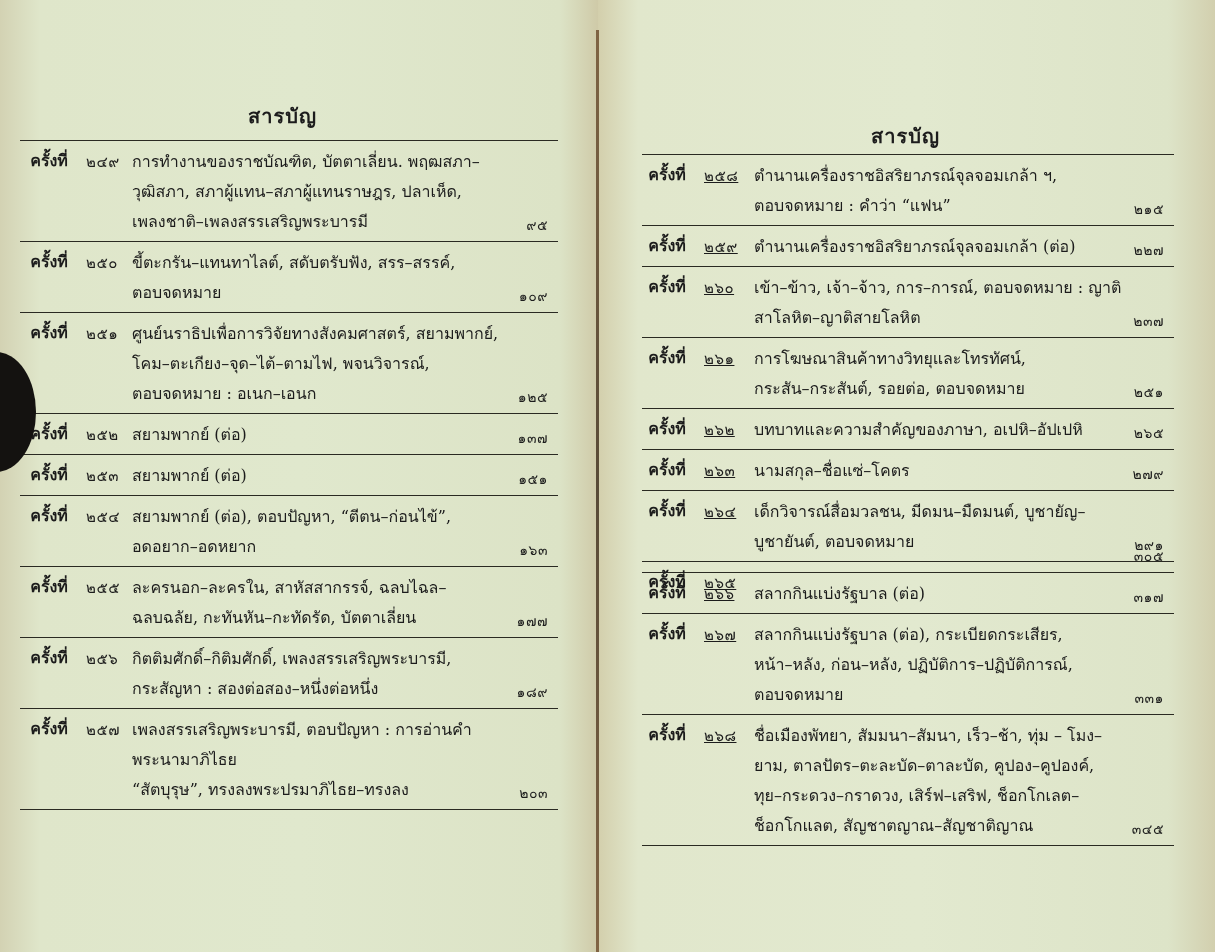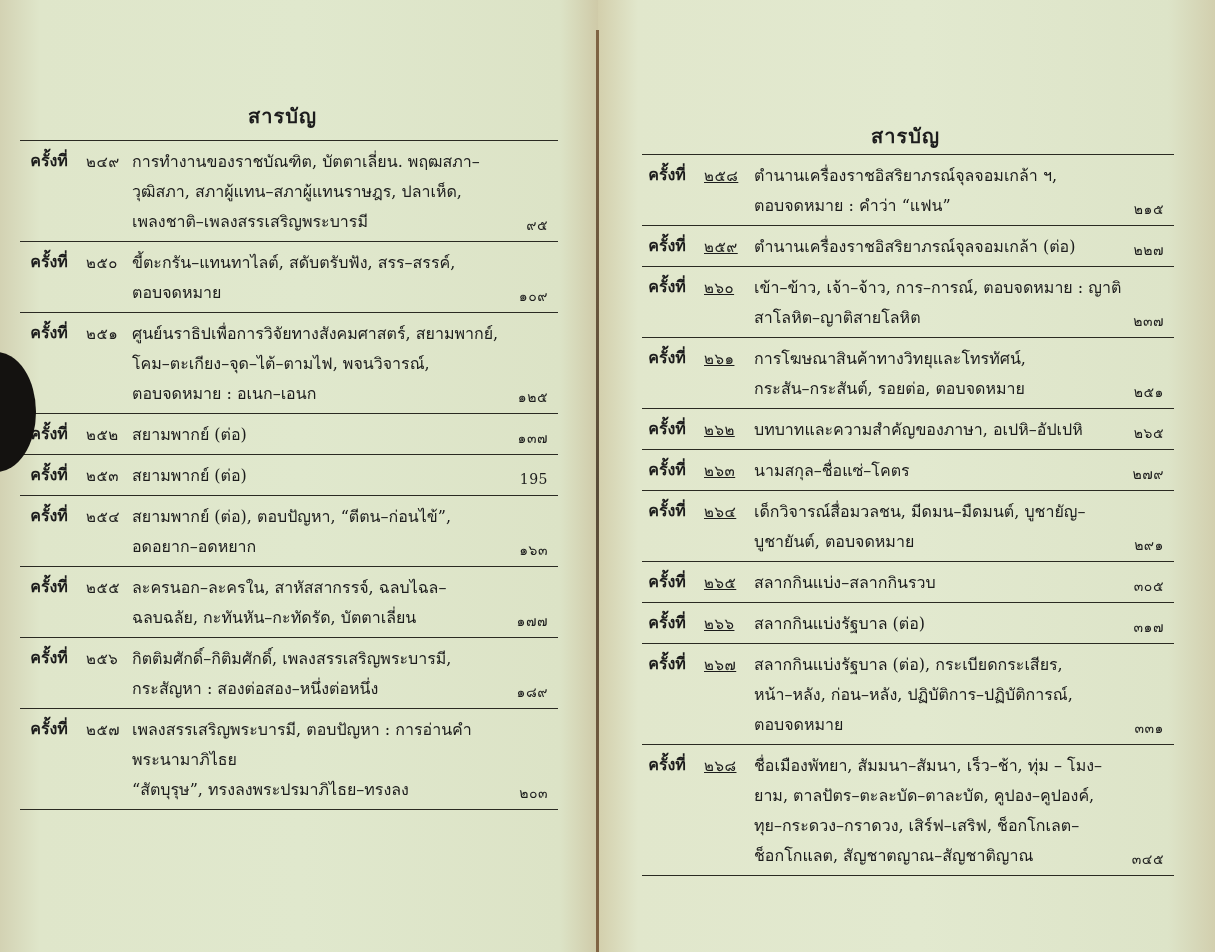--- a/index.html
+++ b/index.html
@@ -121,21 +121,21 @@
             <div class="line">สยามพากย์ (ต่อ)</div>
           </div>
     <div class="page-no">๑๓๗</div>
   </div>
         <div class="entry">
     <div class="label"><span class="mark"></span><span>ครั้งที่</span></div>
     <div class="num">๒๕๓</div>
     <div class="lines">
             <div class="line">สยามพากย์ (ต่อ)</div>
           </div>
-    <div class="page-no">195</div>
+    <div class="page-no">๑๕๑</div>
   </div>
         <div class="entry">
     <div class="label"><span class="mark"></span><span>ครั้งที่</span></div>
     <div class="num">๒๕๔</div>
     <div class="lines">
             <div class="line">สยามพากย์ (ต่อ), ตอบปัญหา, “ตีตน–ก่อนไข้”,</div>
             <div class="line">อดอยาก–อดหยาก</div>
           </div>
     <div class="page-no">๑๖๓</div>
   </div>
@@ -231,23 +231,20 @@
     <div class="num">๒๖๔</div>
     <div class="lines">
             <div class="line">เด็กวิจารณ์สื่อมวลชน, มีดมน–มืดมนต์, บูชายัญ–</div>
             <div class="line">บูชายันต์, ตอบจดหมาย</div>
           </div>
     <div class="page-no">๒๙๑</div>
   </div>
         <div class="entry">
     <div class="label"><span class="mark"></span><span>ครั้งที่</span></div>
     <div class="num">๒๖๕</div>
-    <div class="lines">
-            <div class="line">สลากกินแบ่ง–สลากกินรวบ</div>
-          </div>
     <div class="page-no">๓๐๕</div>
   </div>
         <div class="entry">
     <div class="label"><span class="mark"></span><span>ครั้งที่</span></div>
     <div class="num">๒๖๖</div>
     <div class="lines">
             <div class="line">สลากกินแบ่งรัฐบาล (ต่อ)</div>
           </div>
     <div class="page-no">๓๑๗</div>
   </div>

